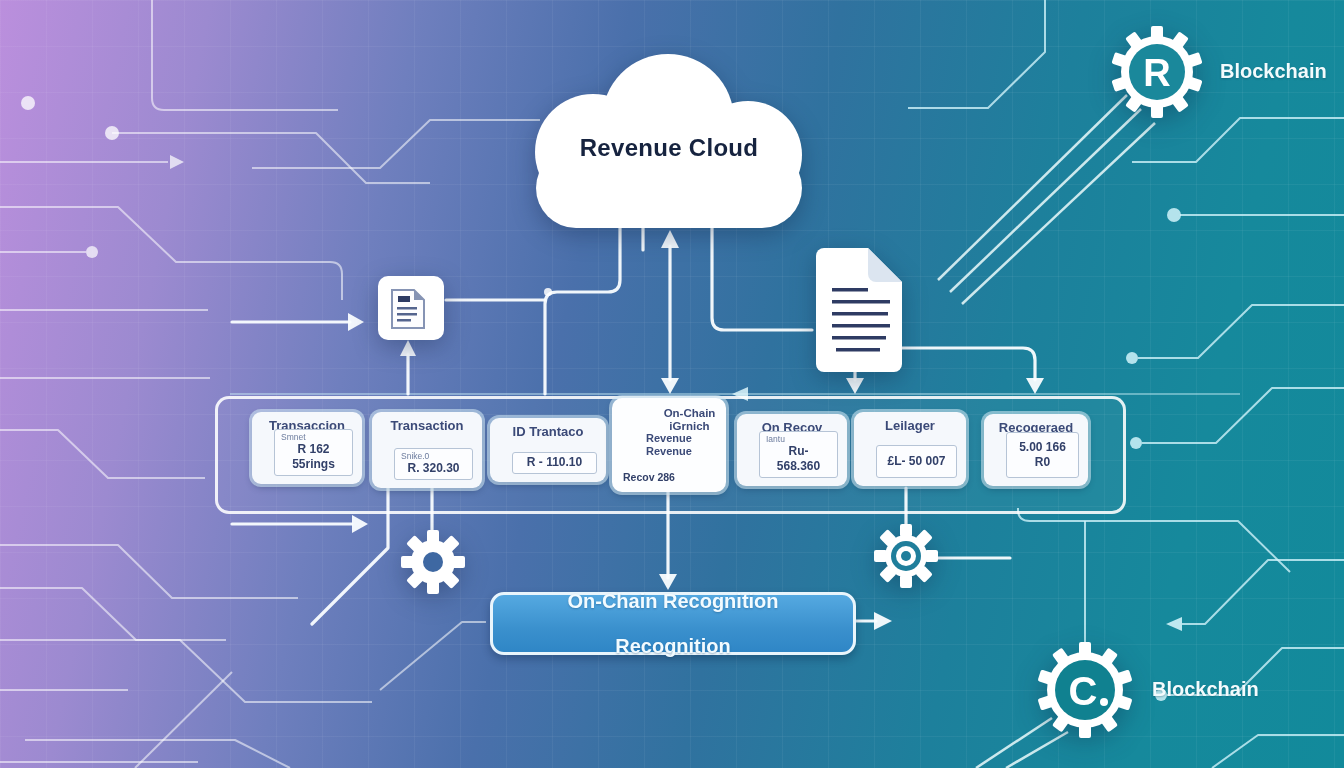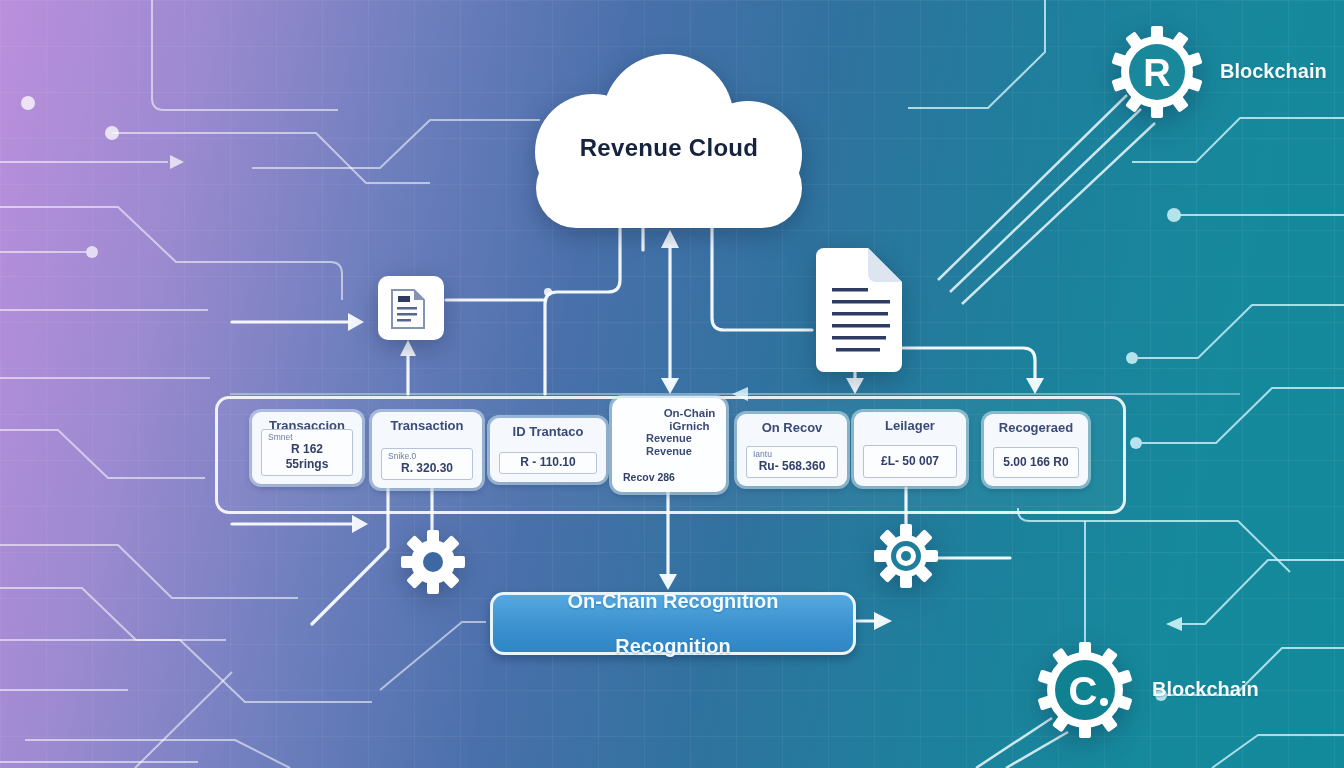--- a/index.html
+++ b/index.html
@@ -21,21 +21,21 @@
     position:absolute;left:215px;top:396px;width:905px;height:112px;
     border:3px solid rgba(255,255,255,0.88);border-radius:14px;
     background:rgba(255,255,255,0.04);
   }
   .fbox{
     position:absolute;background:#f5f8fc;border-radius:9px;
     box-shadow:0 0 0 3px rgba(214,236,247,0.55),0 3px 7px rgba(8,28,60,0.35);
   }
   .fbox .t{font-size:13px;font-weight:600;color:#3b4a78;text-align:center;margin-top:7px;line-height:1.1;}
   .fbox .inner{
-    position:absolute;left:9px;right:9px;bottom:8px;
+    position:absolute;left:22px;right:9px;bottom:8px;
     border:1.5px solid #b6c4d6;border-radius:3px;background:#fcfdff;padding:2px 6px 3px;
   }
   .fbox .sub{display:block;font-size:8.5px;color:#6c7c9e;line-height:1.2;}
   .fbox .val{display:block;font-size:12px;font-weight:600;color:#324069;line-height:1.25;text-align:center;}
   .fbox.center{background:#fdfeff;border-radius:10px;}
   .fbox.center .t{font-size:11.5px;margin-top:9px;padding-left:41px;}
   .fbox.center .t2{font-size:11px;font-weight:600;color:#3b4a78;text-align:center;line-height:1.2;}
   .fbox.center .val2{position:absolute;left:11px;bottom:9px;font-size:10.5px;font-weight:600;color:#324069;}
   
   .banner{

